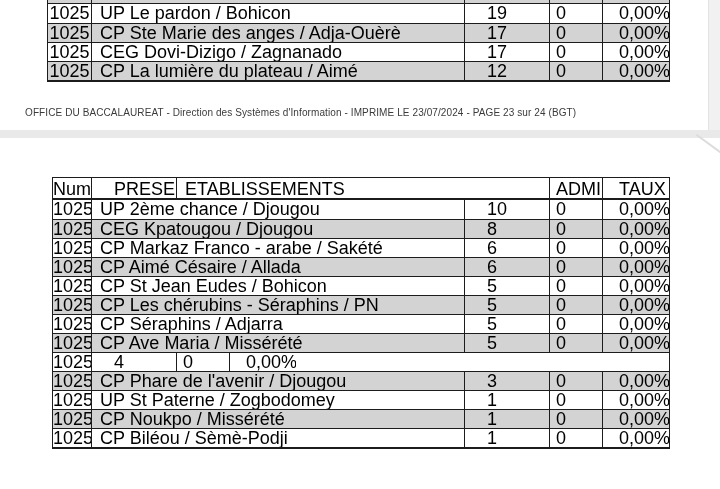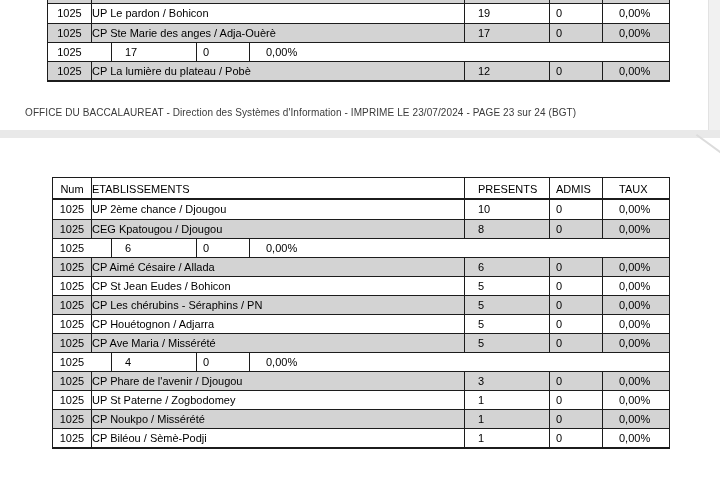--- a/index.html
+++ b/index.html
@@ -22,40 +22,40 @@
   }
   .corner-line {
     position:absolute; left:697px; top:134px; width:30px; height:2px;
     background:#dcdcdc; transform:rotate(36deg); transform-origin:left top;
   }
   
   .pdf-table {
     position:absolute;
     border:1.5px solid var(--line,#1c1c1c);
     border-bottom-width:2px;
-    font-size:11px;
+    font-size:18px;
   }
   .t-top { left:47px; top:0; width:623px; border-top:none; }
   .t-bottom { left:52px; top:177px; width:618px; }
   .tr, .thead, .sliver { display:flex; }
   .tr { height:19px; line-height:19px; }
   .sliver { height:3px; background:var(--alt,#d3d3d3); }
   .rows { border-top:1px solid var(--line,#1c1c1c); }
   .t-bottom .rows { border-top:none; }
   .tr + .tr { border-top:1px solid var(--line,#1c1c1c); }
   .rows .tr:nth-child(even) { background:var(--alt,#d3d3d3); }
   .thead { height:22px; line-height:22px; border-bottom:2px solid var(--line,#1c1c1c); background:#fff; }
   .td, .th {
     overflow:hidden; white-space:nowrap;
   }
   .td + .td, .th + .th, .sliver > div + div { border-left:1.5px solid var(--line,#1c1c1c); }
   .col-num { width:43px; text-align:center; }
   .t-bottom .col-num { width:38px; }
-  .col-name { flex:1; padding-left:0; }
-  .col-presents { width:85px; padding-left:13px;margin-left:20px; }
+  .col-name { flex:1; padding-left:8px; }
+  .col-presents { width:85px; padding-left:22px; }
   .col-admis { width:53px; padding-left:6px; }
   .col-taux { width:67px; padding-left:16px; }
   
   .doc-footer {
     position:absolute; left:25px; top:107px;
     font-size:10px; color:#3b3b3b; letter-spacing:0.1px;
     white-space:nowrap;
   }
 </style>
 </head>
@@ -79,65 +79,67 @@
       </div>
       <div class="tr">
         <div class="td col-num">1025</div>
         <div class="td col-name">CP Ste Marie des anges / Adja-Ouèrè</div>
         <div class="td col-presents">17</div>
         <div class="td col-admis">0</div>
         <div class="td col-taux">0,00%</div>
       </div>
       <div class="tr">
         <div class="td col-num">1025</div>
+        <div class="td col-name">CEG Dovi-Dizigo / Zagnanado</div>
         <div class="td col-presents">17</div>
         <div class="td col-admis">0</div>
         <div class="td col-taux">0,00%</div>
       </div>
       <div class="tr">
         <div class="td col-num">1025</div>
-        <div class="td col-name">CP La lumière du plateau / Pobè</div>
+        <div class="td col-name">CP La lumière du plateau / Aimé</div>
         <div class="td col-presents">12</div>
         <div class="td col-admis">0</div>
         <div class="td col-taux">0,00%</div>
       </div>
     </div>
 </div>
 
 <div class="doc-footer">OFFICE DU BACCALAUREAT - Direction des Systèmes d'Information - IMPRIME LE 23/07/2024 - PAGE 23 sur 24 (BGT)</div>
 
 <div class="page-strip"></div>
 <div class="page-gap"></div>
 <div class="corner-line"></div>
 
 <div class="pdf-table t-bottom">
   <div class="thead">
     <div class="th col-num">Num</div>
+    <div class="th col-presents">PRESENTS</div>
     <div class="th col-name">ETABLISSEMENTS</div>
-    <div class="th col-presents">PRESENTS</div>
     <div class="th col-admis">ADMIS</div>
     <div class="th col-taux">TAUX</div>
   </div>
   <div class="rows">
       <div class="tr">
         <div class="td col-num">1025</div>
         <div class="td col-name">UP 2ème chance / Djougou</div>
         <div class="td col-presents">10</div>
         <div class="td col-admis">0</div>
         <div class="td col-taux">0,00%</div>
       </div>
       <div class="tr">
         <div class="td col-num">1025</div>
         <div class="td col-name">CEG Kpatougou / Djougou</div>
         <div class="td col-presents">8</div>
         <div class="td col-admis">0</div>
         <div class="td col-taux">0,00%</div>
       </div>
       <div class="tr">
         <div class="td col-num">1025</div>
+        <div class="td col-name">CP Markaz Franco - arabe / Sakété</div>
         <div class="td col-presents">6</div>
         <div class="td col-admis">0</div>
         <div class="td col-taux">0,00%</div>
       </div>
       <div class="tr">
         <div class="td col-num">1025</div>
         <div class="td col-name">CP Aimé Césaire / Allada</div>
         <div class="td col-presents">6</div>
         <div class="td col-admis">0</div>
         <div class="td col-taux">0,00%</div>
@@ -151,21 +153,21 @@
       </div>
       <div class="tr">
         <div class="td col-num">1025</div>
         <div class="td col-name">CP Les chérubins - Séraphins / PN</div>
         <div class="td col-presents">5</div>
         <div class="td col-admis">0</div>
         <div class="td col-taux">0,00%</div>
       </div>
       <div class="tr">
         <div class="td col-num">1025</div>
-        <div class="td col-name">CP Houétognon / Adjarra</div>
+        <div class="td col-name">CP Séraphins / Adjarra</div>
         <div class="td col-presents">5</div>
         <div class="td col-admis">0</div>
         <div class="td col-taux">0,00%</div>
       </div>
       <div class="tr">
         <div class="td col-num">1025</div>
         <div class="td col-name">CP Ave Maria / Missérété</div>
         <div class="td col-presents">5</div>
         <div class="td col-admis">0</div>
         <div class="td col-taux">0,00%</div>

